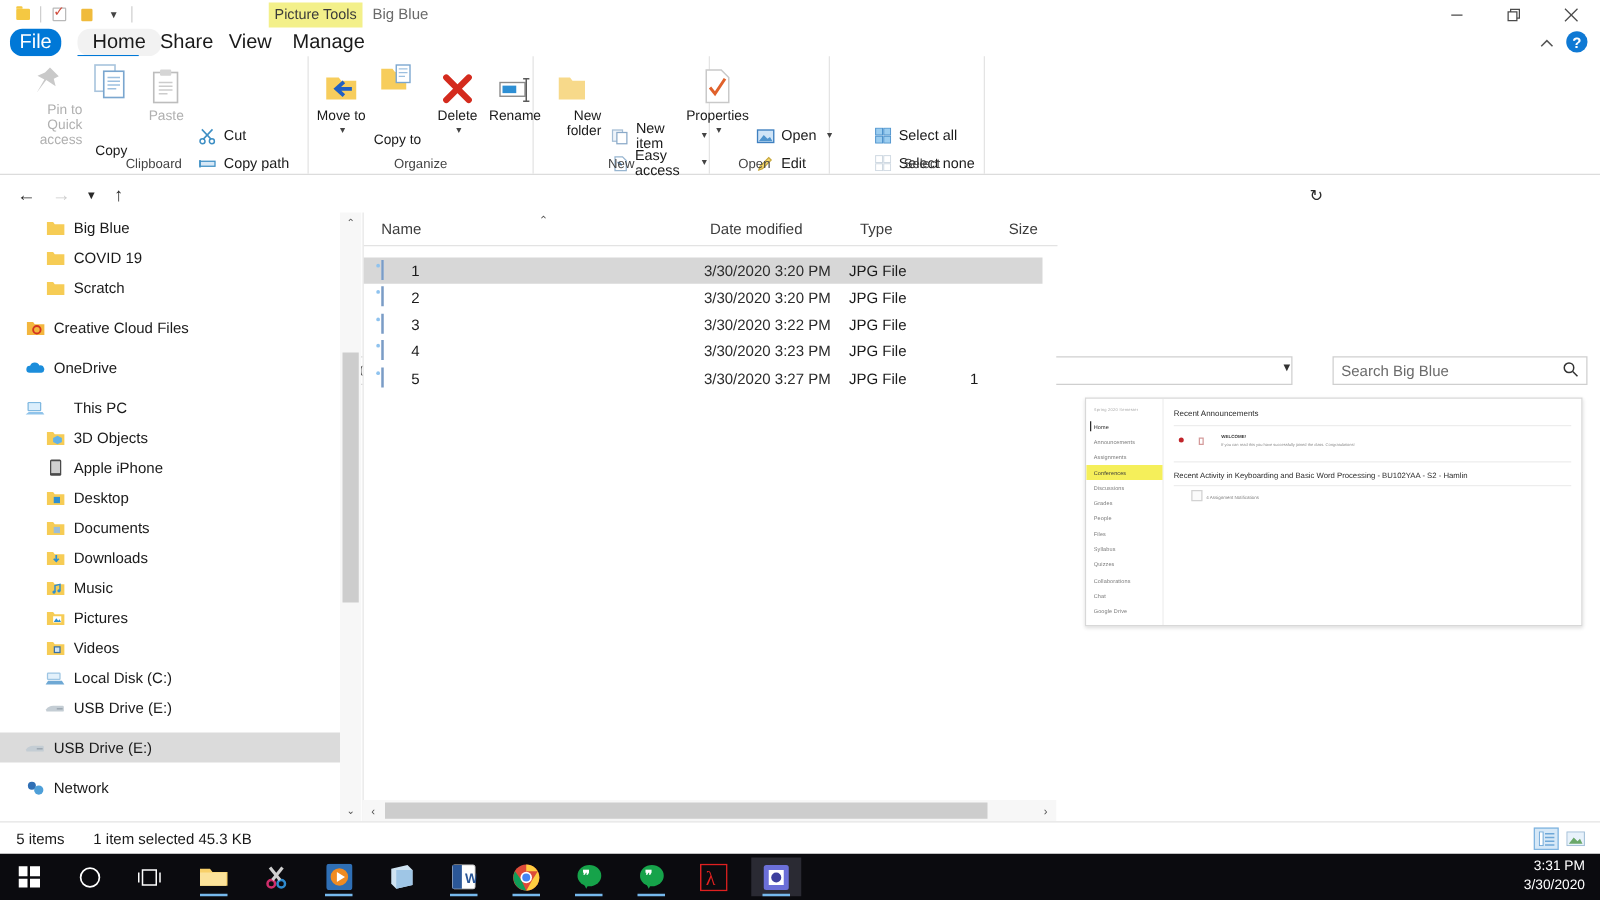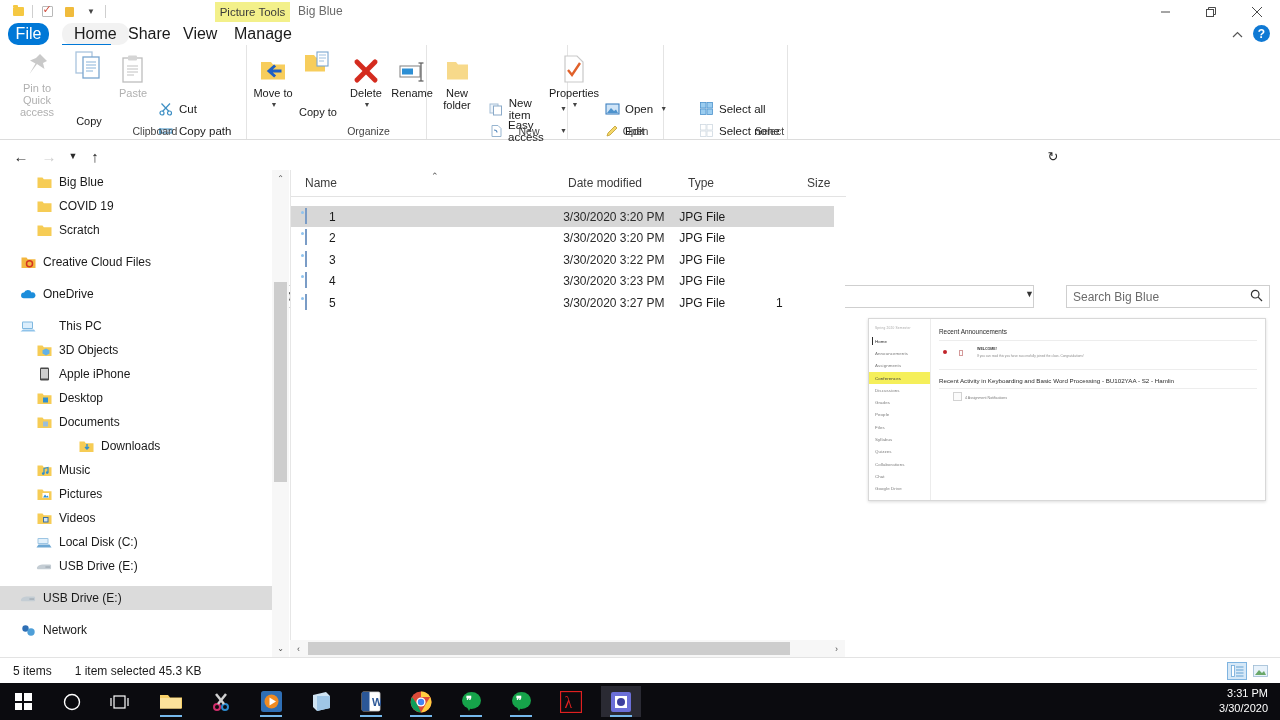--- a/index.html
+++ b/index.html
@@ -68,26 +68,26 @@
   }
 
   
   .ribbon {
     position: absolute; top: 45px; left: 0; width: 1280px; height: 95px;
     background: #ffffff; border-bottom: 1px solid #dcdcdc;
   }
   .rgroup { position: absolute; top: 0; height: 94px; border-right: 1px solid #e4e4e4; }
   .rgroup .glabel {
     position: absolute; bottom: 2px; left: 0; width: 100%;
-    text-align: center; font-size: 10.5px; color: #444; margin-left: 32px;
+    text-align: center; font-size: 10.5px; color: #444;
   }
   .bigbtn {
     position: absolute; top: 5px; width: 56px; height: 68px;
     display: flex; flex-direction: column; align-items: center; font-size: 11px; color: #1a1a1a;
-    text-align: center; line-height: 12px;
+    text-align: right; line-height: 12px;
   }
   .bigbtn .ic { height: 34px; display: flex; align-items: flex-end; justify-content: center; margin-bottom: 3px; }
   .bigbtn.dim { color: #b0b0b0; }
   .smallbtn {
     position: absolute; height: 21px; display: flex; align-items: center; gap: 5px;
     font-size: 11.5px; color: #1a1a1a;
   }
   .smallbtn .sic { width: 16px; height: 16px; display: flex; align-items: center; justify-content: center; }
   .smallbtn.dim { color: #b3b3b3; }
   .caret { font-size: 7px; color: #444; margin-left: 2px; }
@@ -640,21 +640,21 @@
       </div>
       <div class="nav-item" style="margin-top: 0px;">
         <span class="nav-ic" style="margin-left:36px">
           <svg width="15" height="13" viewBox="0 0 15 13">
             <path d="M0.5 1.5 h5 l1.3 1.8 h7.7 v8.7 h-14 z" fill="#f6cc55"></path>
             <rect x="6" y="5.5" width="5" height="5" fill="#9bbdd8"></rect>
           </svg>
         </span>
         <span>Documents</span>
       </div>
-      <div class="nav-item" style="margin-top: 0px; margin-left: 42px;">
+      <div class="nav-item" style="margin-top: 0px;">
         <span class="nav-ic" style="margin-left:36px">
           <svg width="15" height="13" viewBox="0 0 15 13">
             <path d="M0.5 1.5 h5 l1.3 1.8 h7.7 v8.7 h-14 z" fill="#f6cc55"></path>
             <path d="M8 4 v4 M6 7 l2 2 2-2" stroke="#2f8fd0" stroke-width="1.4" fill="none"></path>
           </svg>
         </span>
         <span>Downloads</span>
       </div>
       <div class="nav-item" style="margin-top: 0px;">
         <span class="nav-ic" style="margin-left:36px">

